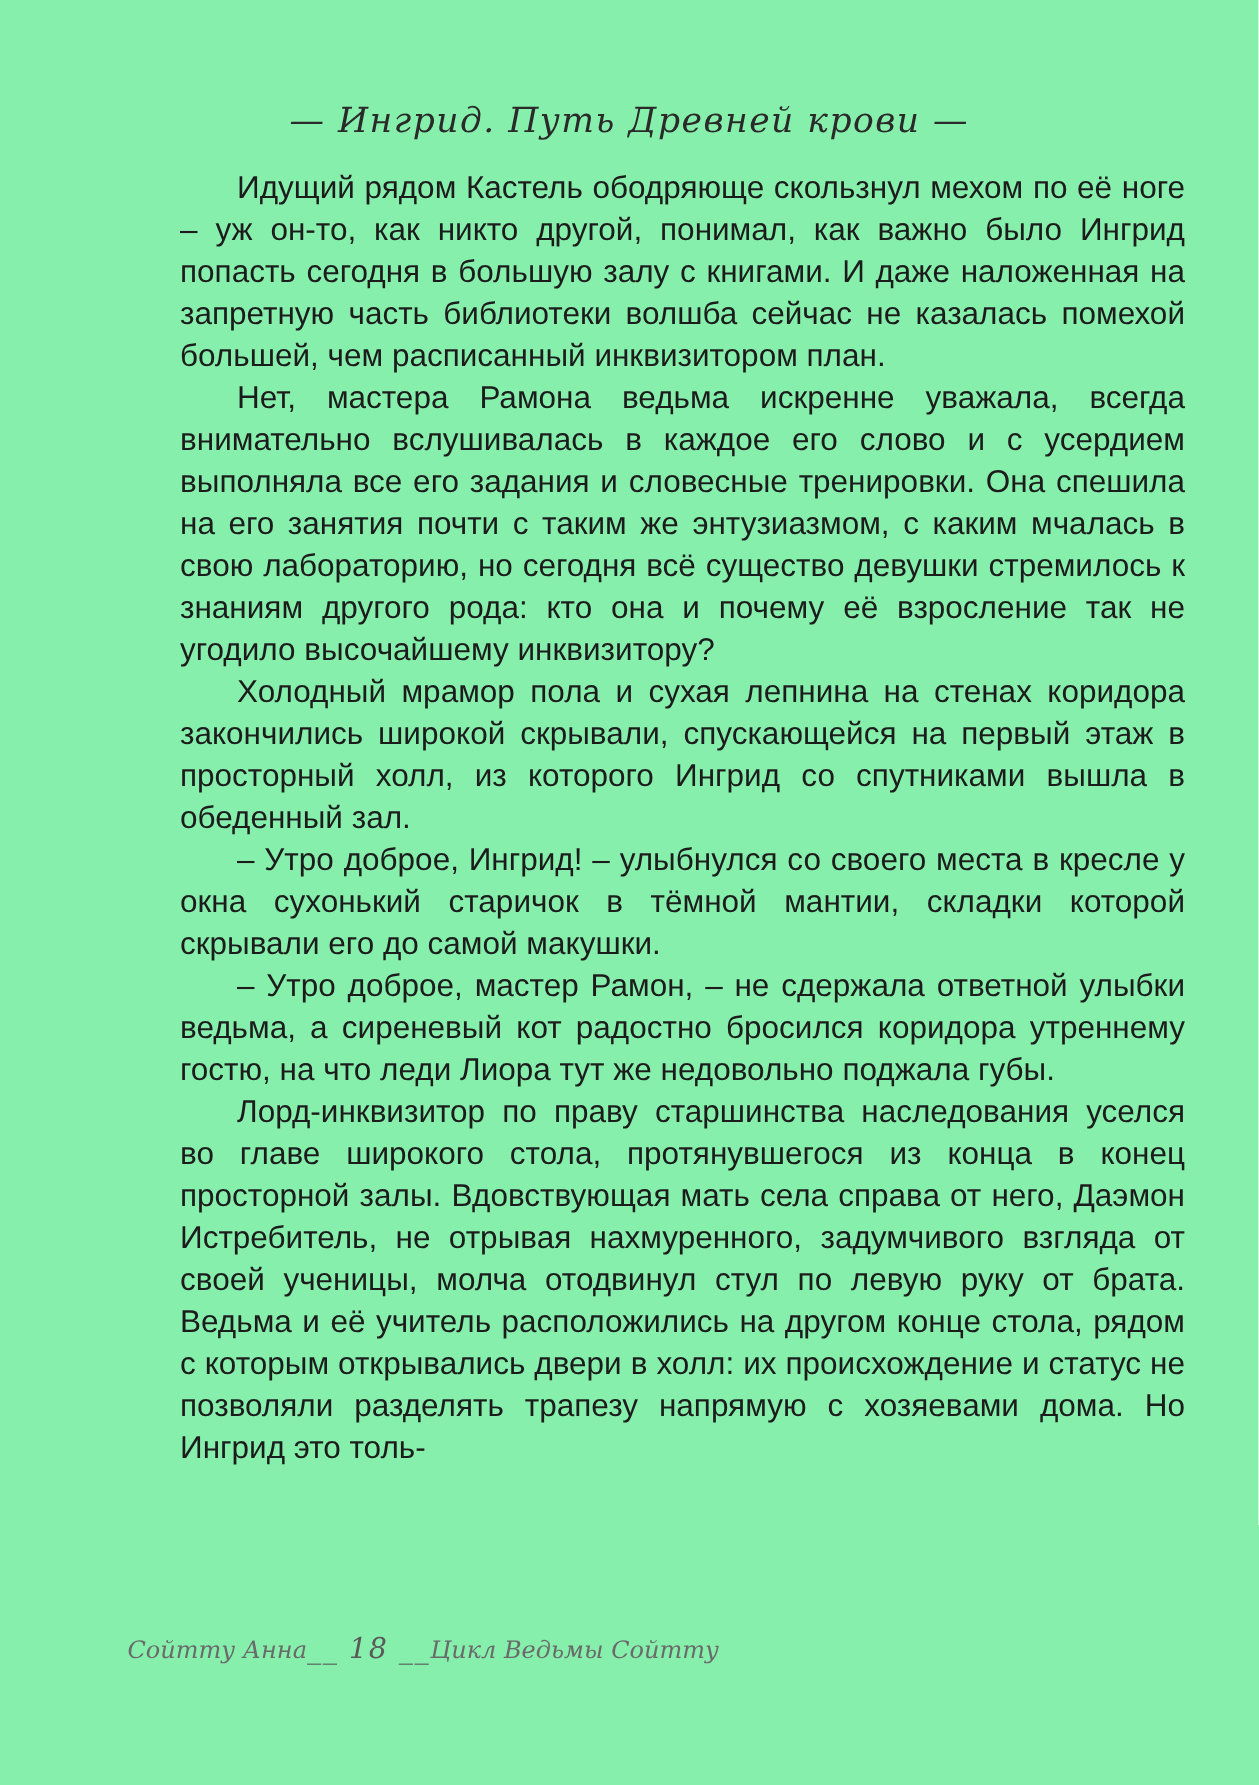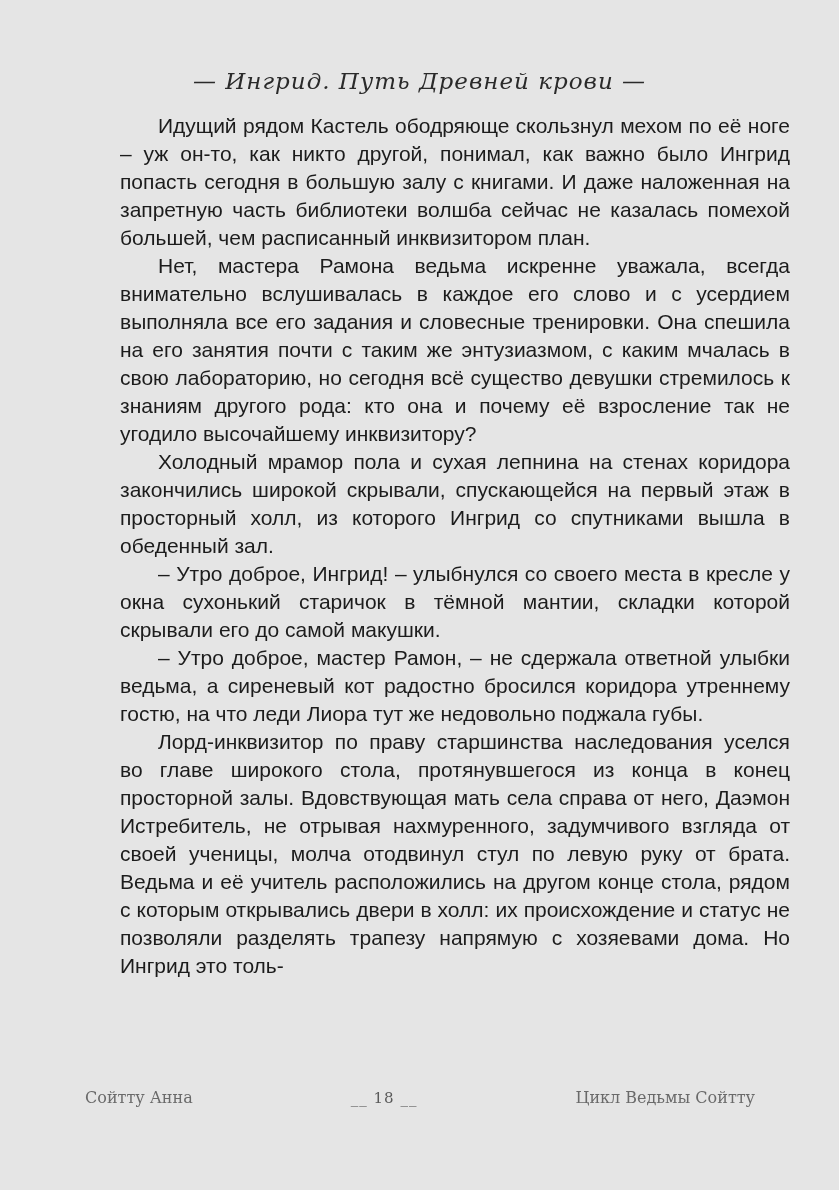--- a/index.html
+++ b/index.html
@@ -4,21 +4,21 @@
 <style>
   html, body {
     margin: 0;
     padding: 0;
     background: #ffffff;
   }
   .page {
     position: relative;
     width: 839px;
     height: 1190px;
-    background: #e5e5e5;
+    background: #86efac;
     overflow: hidden;
     font-family: "Liberation Sans", sans-serif;
     color: #1c1c1c;
   }
   .running-header {
     position: absolute;
     top: 68px;
     left: 0;
     width: 100%;
     text-align: center;
@@ -42,28 +42,28 @@
   .body-text p {
     margin: 0;
     text-indent: 38px;
   }
   .page-footer {
     position: absolute;
     left: 85px;
     width: 670px;
     top: 1088px;
     display: flex;
-    justify-content: space-between;
     align-items: baseline;
     font-family: "DejaVu Serif", serif;
+    font-style: italic;
     font-size: 16px;
     color: #6a6a6a;
   }
   .footer-page-number {
-    font-size: 15px;
+    font-size: 19px;
     color: #5a5a5a;
     letter-spacing: 1px;
   }
 </style>
 </head>
 <body>
 
 <div class="page">
 
   <div class="running-header">— Ингрид. Путь Древней крови —</div>

